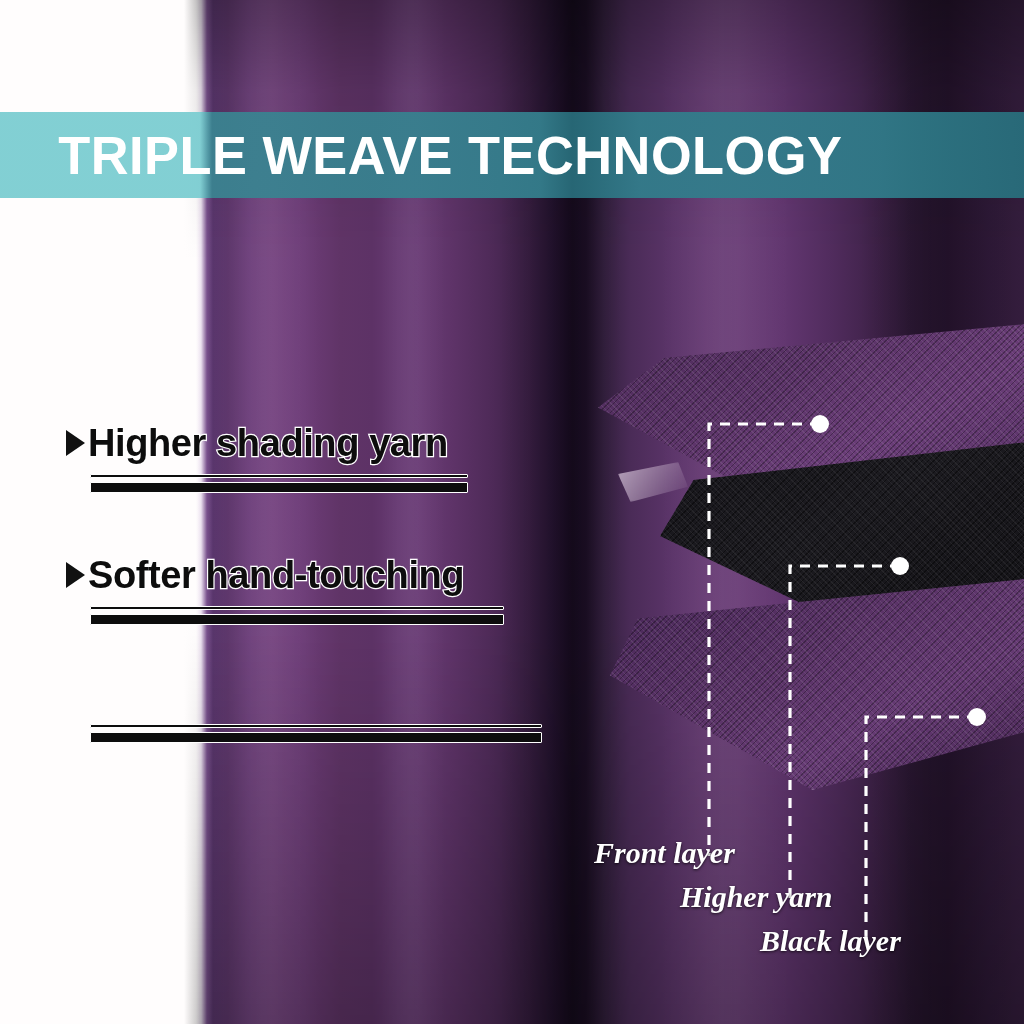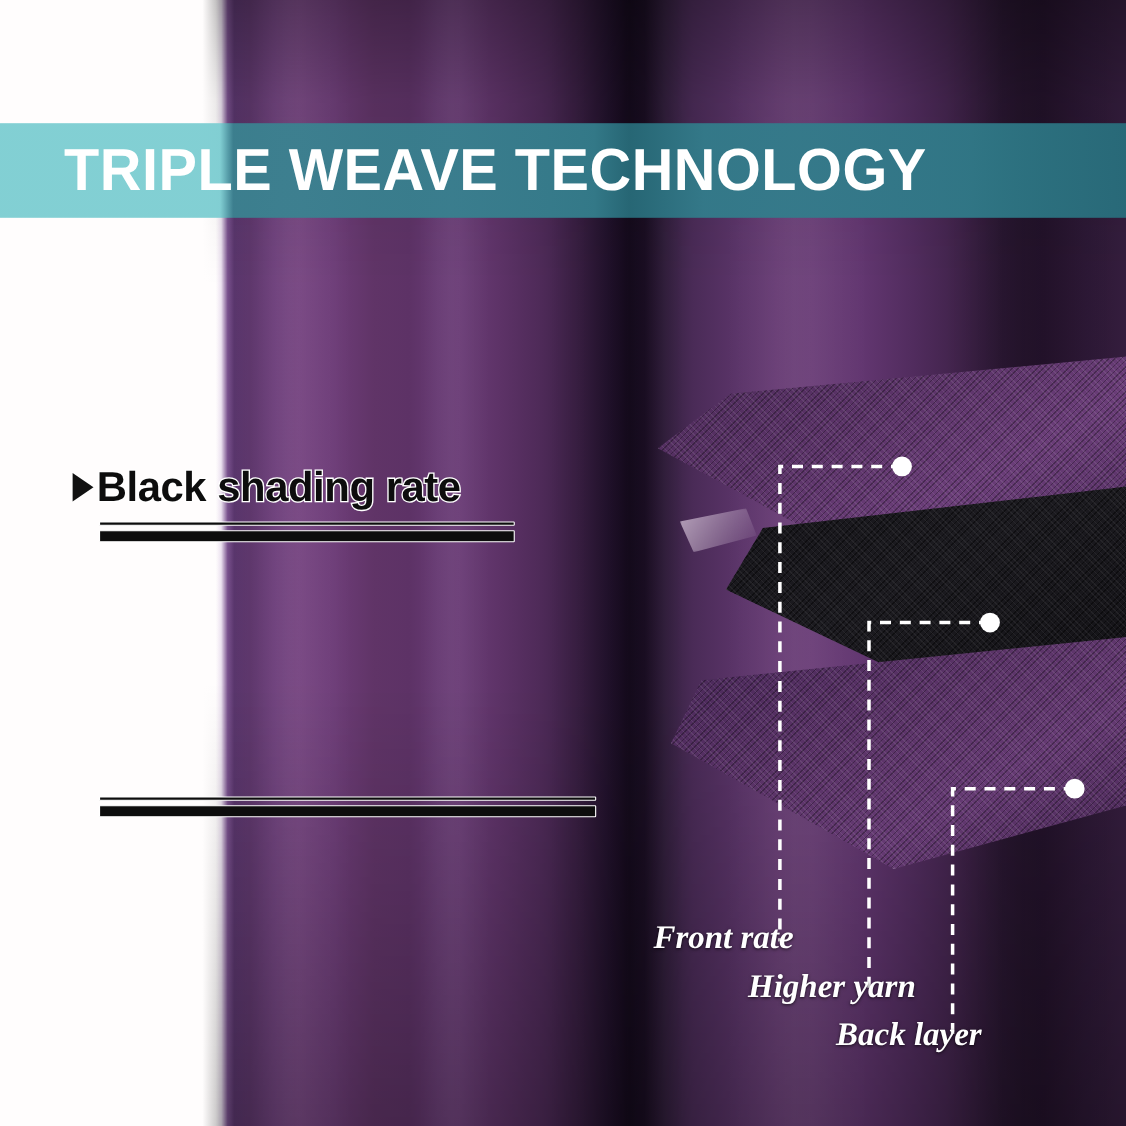--- a/index.html
+++ b/index.html
@@ -282,28 +282,38 @@
 
   <div class="banner">
     <div class="banner-title">TRIPLE WEAVE TECHNOLOGY</div>
   </div>
 
   <div class="features">
 
     <div class="feature" style="top:424px;">
       <div class="feature-row">
         <span class="bullet-tri"></span>
-        <span class="feature-text">Black shading rate</span>
+        <span class="feature-text">Higher shading yarn</span>
       </div>
       <div class="underline" style="width:378px;">
         <div class="ul-thin"></div>
         <div class="ul-thick"></div>
       </div>
     </div>
 
+    <div class="feature" style="top:556px;">
+      <div class="feature-row">
+        <span class="bullet-tri"></span>
+        <span class="feature-text">Softer hand-touching</span>
+      </div>
+      <div class="underline" style="width:414px;">
+        <div class="ul-thin"></div>
+        <div class="ul-thick"></div>
+      </div>
+    </div>
 
     <div class="feature" style="top:712px;">
       <div class="underline" style="width:452px;">
         <div class="ul-thin"></div>
         <div class="ul-thick"></div>
       </div>
     </div>
 
   </div>
 
@@ -339,19 +349,19 @@
         <path d="M977,717 L866,717 L866,944"></path>
       </g>
       <g fill="#ffffff">
         <circle cx="820" cy="424" r="9"></circle>
         <circle cx="900" cy="566" r="9"></circle>
         <circle cx="977" cy="717" r="9"></circle>
       </g>
     </svg>
   </div>
 
-  <div class="layer-label" style="left:594px; top:838px;">Front rate</div>
+  <div class="layer-label" style="left:594px; top:838px;">Front layer</div>
 
   <div class="layer-label" style="left:680px; top:882px;">Higher yarn</div>
 
-  <div class="layer-label" style="left:760px; top:926px;">Back layer</div>
+  <div class="layer-label" style="left:760px; top:926px;">Black layer</div>
 
 </div>
 
 </body></html>

